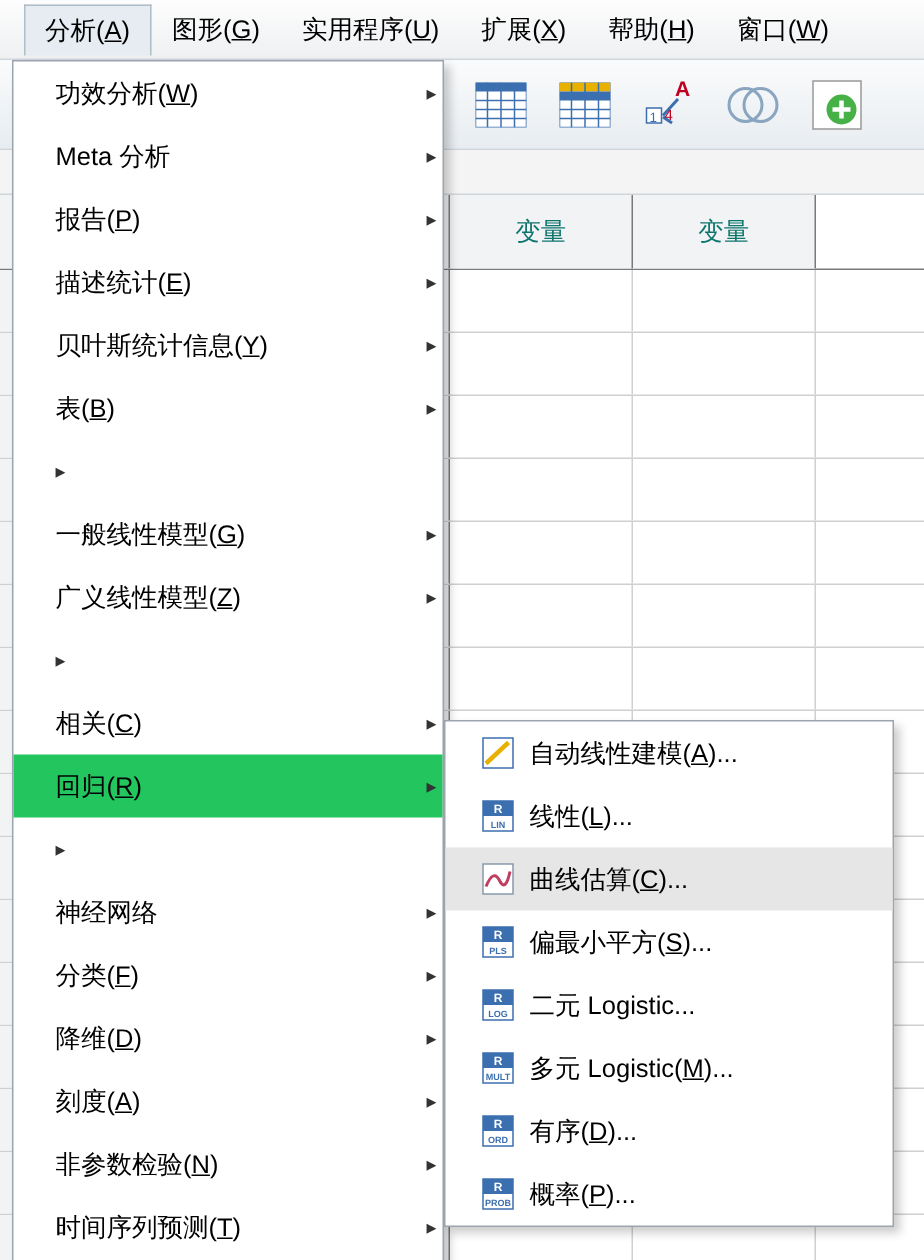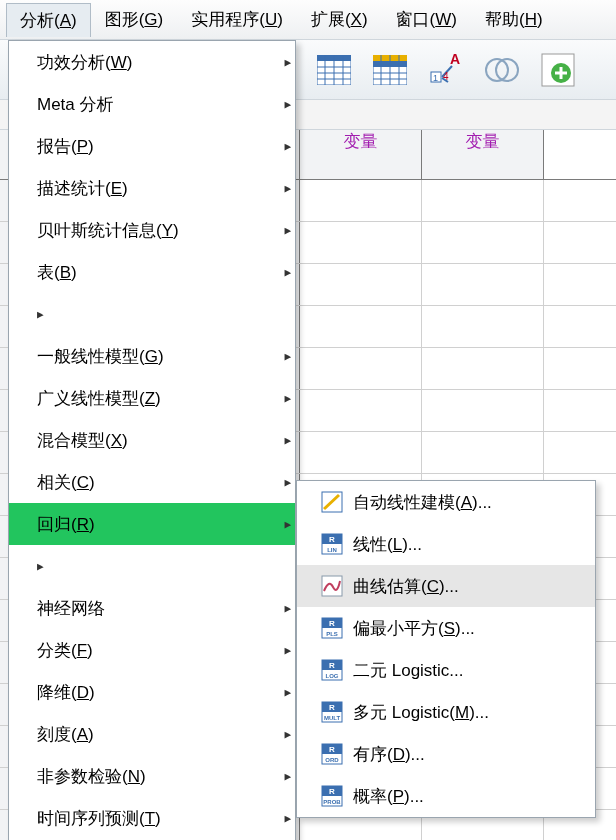--- a/index.html
+++ b/index.html
@@ -1,24 +1,24 @@
 <!DOCTYPE html>
 <html><head>
 <meta charset="utf-8">
 <style>
 *{margin:0;padding:0;box-sizing:border-box;font-family:"Microsoft YaHei","SimSun",sans-serif;-webkit-font-smoothing:antialiased}
 body{background:#f4f4f4;width:616px;height:840px;overflow:hidden;font-size:17px;color:#000}
-.menubar{height:40px;background:linear-gradient(#fdfdfd,#eef0f2);border-bottom:1px solid #cfd6dc;display:flex;align-items:center;padding:0 6px}
+.menubar{height:40px;background:linear-gradient(#fdfdfd,#eef0f2);border-bottom:1px solid #cfd6dc;display:flex;align-items:center;padding:0 16px}
 .menubar .m-item{padding:6px 14px;cursor:pointer;position:relative}
 .menubar .m-item.active{background:#e6ecf1;border:1px solid #b0bcc7;border-bottom:none;padding:5px 13px}
 .toolbar{height:60px;background:linear-gradient(#fafbfc,#e8edf1);border-bottom:1px solid #cfd6dc;display:flex;align-items:center;gap:20px;padding-left:316px}
 .tb-icon{width:36px;height:36px;display:inline-flex;align-items:center;justify-content:center}
 .datagrid{position:absolute;left:0;top:100px;right:0;bottom:0;background:#fff}
 .hdr-row{display:flex;height:50px;border-bottom:1px solid #7a7a7a}
-.hdr-cell{width:122px;border-right:1px solid #7a7a7a;display:flex;align-items:flex-start;justify-content:center;color:#a21caf;background:#f2f3f5}
+.hdr-cell{width:122px;border-right:1px solid #7a7a7a;display:flex;align-items:center;justify-content:center;color:#0f766e;background:#f2f3f5}
 .hdr-cell.first{width:300px}
 .data-row{display:flex;height:42px;border-bottom:1px solid #d0d0d0}
 .data-cell{width:122px;border-right:1px solid #d0d0d0}
 .data-cell.first{width:300px;background:#f2f3f5;border-right:1px solid #7a7a7a}
 .dropdown{position:absolute;left:8px;top:40px;width:288px;background:#fff;border:1px solid #9aa5af;box-shadow:4px 4px 6px rgba(0,0,0,0.2)}
 .dd-item{height:42px;display:flex;align-items:center;padding:0 4px 0 28px;cursor:pointer;justify-content:space-between}
 .dd-item.hover{background:#22c55e}
 .dd-arrow{font-family:monospace;color:#333;font-size:18px}
 .submenu{position:absolute;left:296px;top:480px;width:300px;background:#fff;border:1px solid #9aa5af;box-shadow:4px 4px 6px rgba(0,0,0,0.2)}
 .sm-item{height:42px;display:flex;align-items:center;padding:0 24px;cursor:pointer;gap:10px}
@@ -27,22 +27,22 @@
 u{text-decoration:underline}
 </style>
 </head>
 <body>
 
 <div class="menubar" id="menubar">
     <div class="m-item active">分析(<u>A</u>)</div>
     <div class="m-item">图形(<u>G</u>)</div>
     <div class="m-item">实用程序(<u>U</u>)</div>
     <div class="m-item">扩展(<u>X</u>)</div>
+    <div class="m-item">帮助(<u>H</u>)</div>
     <div class="m-item">窗口(<u>W</u>)</div>
-    <div class="m-item">帮助(<u>H</u>)</div>
   </div>
 
 <div class="toolbar">
   <span class="tb-icon">
     <svg width="34" height="30" viewBox="0 0 34 30">
         <rect x="0" y="0" width="34" height="30" fill="#fff" stroke="#3b6fb0"></rect>
         <rect x="0" y="0" width="34" height="6" fill="#3b6fb0"></rect>
         <line x1="0" y1="12" x2="34" y2="12" stroke="#3b6fb0"></line>
         <line x1="0" y1="18" x2="34" y2="18" stroke="#3b6fb0"></line>
         <line x1="0" y1="24" x2="34" y2="24" stroke="#3b6fb0"></line>
@@ -216,21 +216,20 @@
     </div>
     <div class="dd-item">
       <span>一般线性模型(<u>G</u>)</span>
       <span class="dd-arrow" style="font-size: 11px;">▶</span>
     </div>
     <div class="dd-item">
       <span>广义线性模型(<u>Z</u>)</span>
       <span class="dd-arrow" style="font-size: 11px;">▶</span>
     </div>
     <div class="dd-item">
-      <span>混合模型(<u>X</u>)</span>
       <span class="dd-arrow" style="font-size: 11px;">▶</span>
     </div>
     <div class="dd-item">
       <span>相关(<u>C</u>)</span>
       <span class="dd-arrow" style="font-size: 11px;">▶</span>
     </div>
     <div class="dd-item hover">
       <span>回归(<u>R</u>)</span>
       <span class="dd-arrow" style="font-size: 11px;">▶</span>
     </div>

